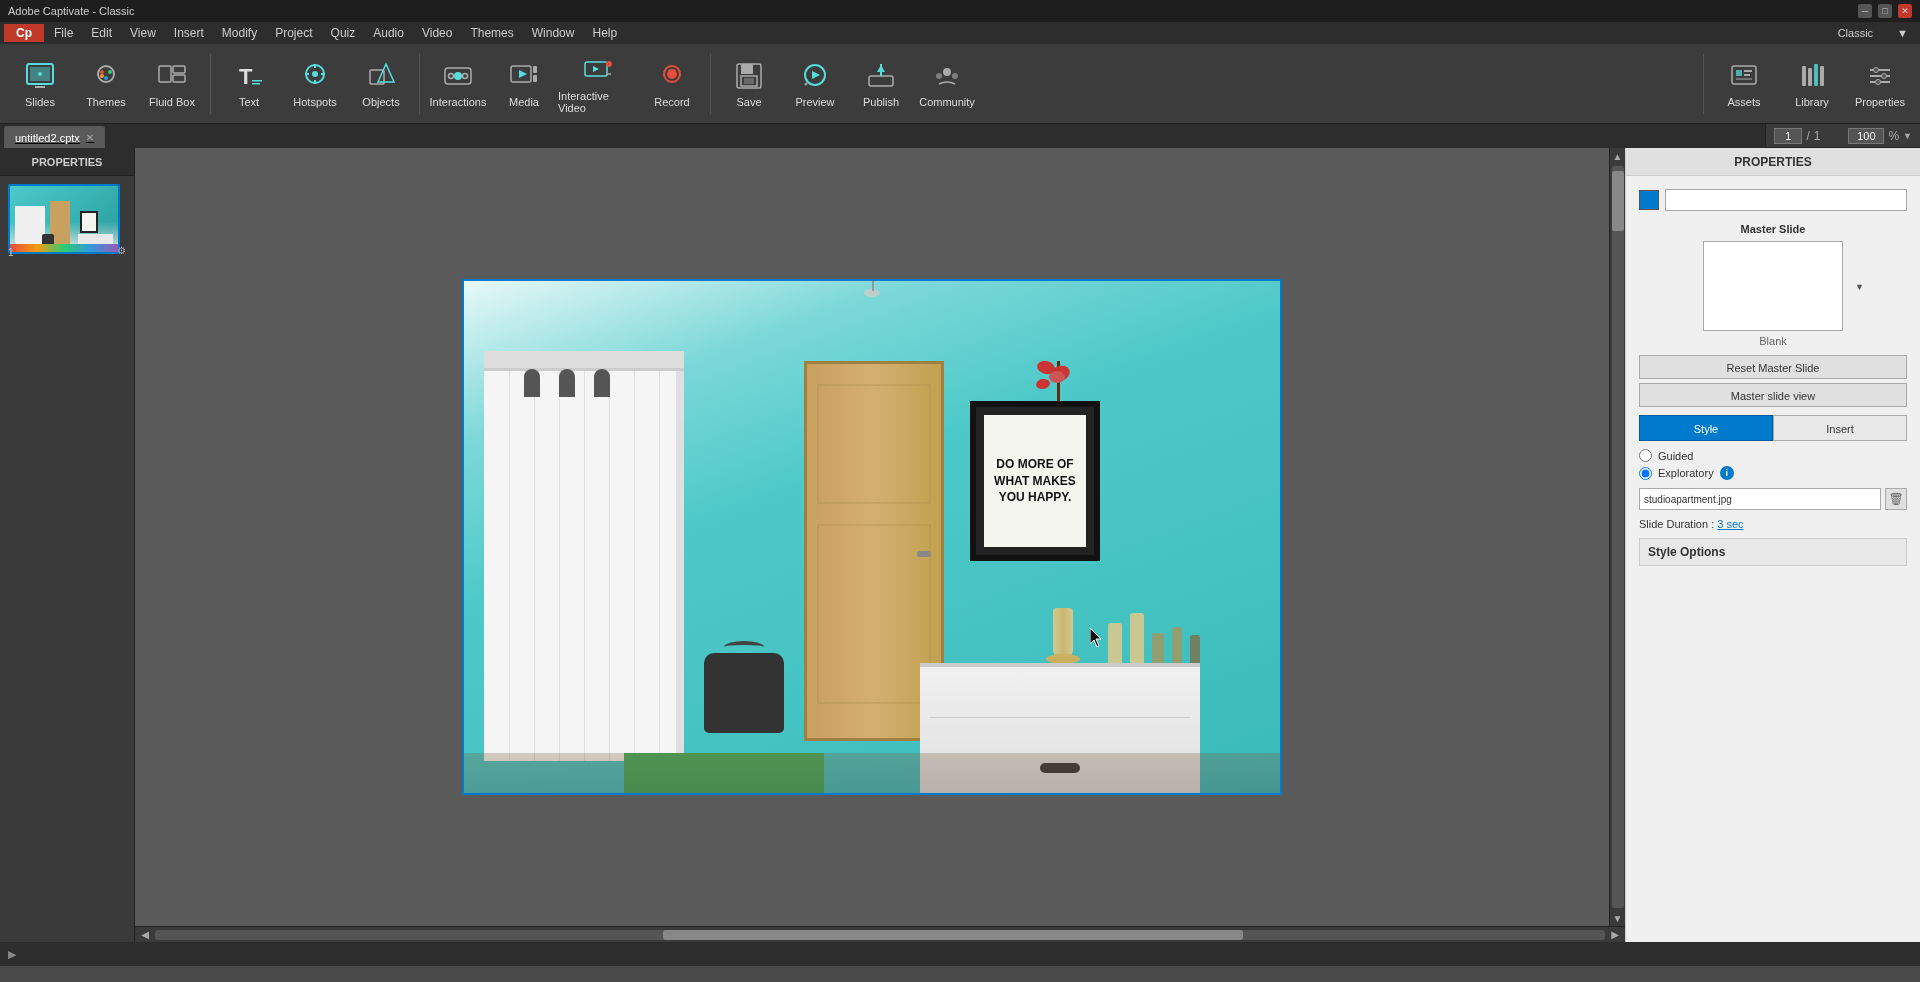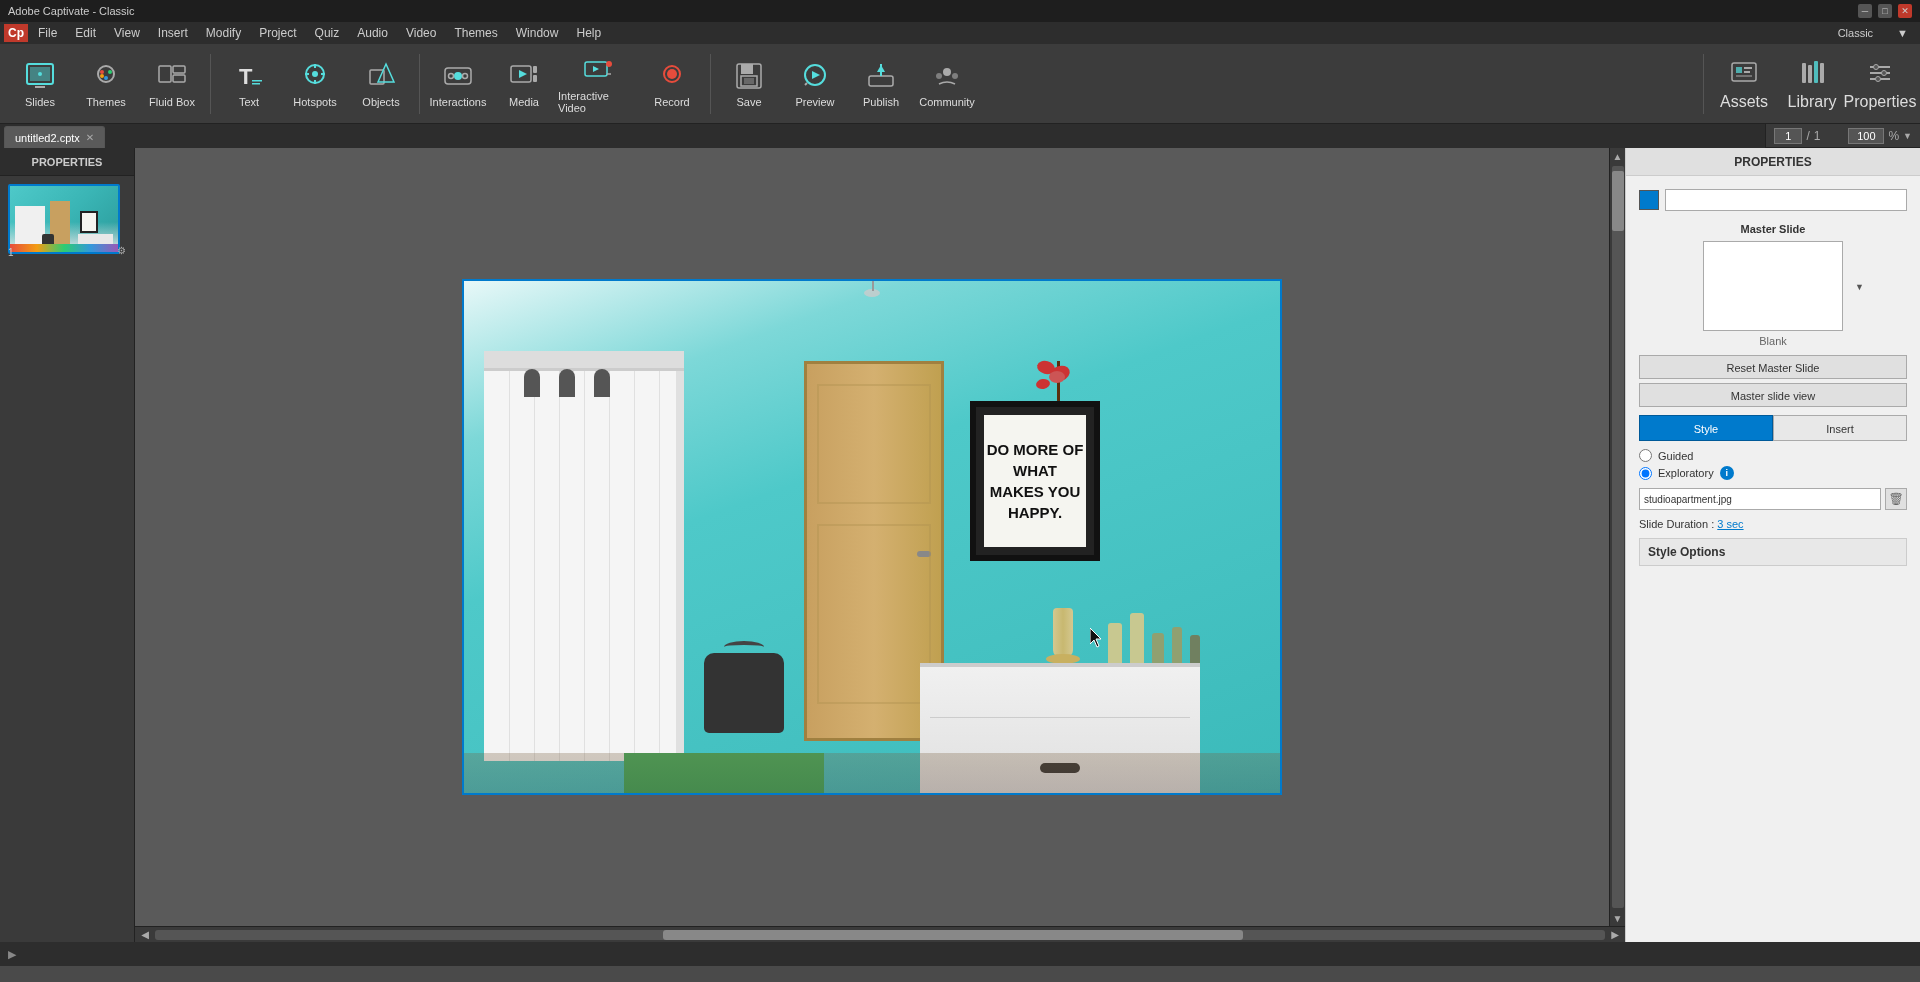--- a/index.html
+++ b/index.html
@@ -82,21 +82,21 @@
     .toolbar-right-item {
       display: flex;
       flex-direction: column;
       align-items: center;
       justify-content: center;
       width: 64px;
       height: 70px;
       cursor: pointer;
       border-radius: 4px;
       color: #ddd;
-      font-size: 16px;
+      font-size: 11px;
       gap: 4px;
     }
 
     
     #slide-controls {
       display: flex;
       align-items: center;
       gap: 4px;
       color: #ccc;
       font-size: 12px;
@@ -249,21 +249,21 @@
       height: 160px;
       background: #222;
       border: 6px solid #111;
       display: flex;
       align-items: center;
       justify-content: center;
       padding: 8px;
     }
     .picture-text {
       color: #111;
-      font-size: 15px;
+      font-size: 12px;
       font-weight: 900;
       text-align: center;
       line-height: 1.4;
       font-family: Arial Black, sans-serif;
       background: #f5f5f0;
       width: 100%;
       height: 100%;
       display: flex;
       align-items: center;
       justify-content: center;
@@ -563,20 +563,21 @@
       border-radius: 3px;
     }
 
     
     #tabbar {
       height: 24px;
       background: #2d2d2d;
       display: flex;
       align-items: flex-end;
       padding: 0 4px;
+      text-decoration: underline;
     }
     .tab {
       height: 22px;
       background: #4a4a4a;
       border: 1px solid #555;
       border-bottom: none;
       padding: 0 10px;
       display: flex;
       align-items: center;
       gap: 6px;
@@ -611,21 +612,21 @@
     <span>Adobe Captivate - Classic</span>
   </div>
   <div class="win-controls">
     <div class="win-btn">─</div>
     <div class="win-btn">□</div>
     <div class="win-btn" style="background:#c0392b;">✕</div>
   </div>
 </div>
 
 <div id="menubar">
-  <span style="background:#c0392b; color:#fff; padding:2px 4px; font-weight:bold;">Cp</span>
+  <span style="background:#c0392b; color:#fff; padding:2px 12px; font-weight:bold;">Cp</span>
   <span>File</span>
   <span>Edit</span>
   <span>View</span>
   <span>Insert</span>
   <span>Modify</span>
   <span>Project</span>
   <span>Quiz</span>
   <span>Audio</span>
   <span>Video</span>
   <span>Themes</span>

